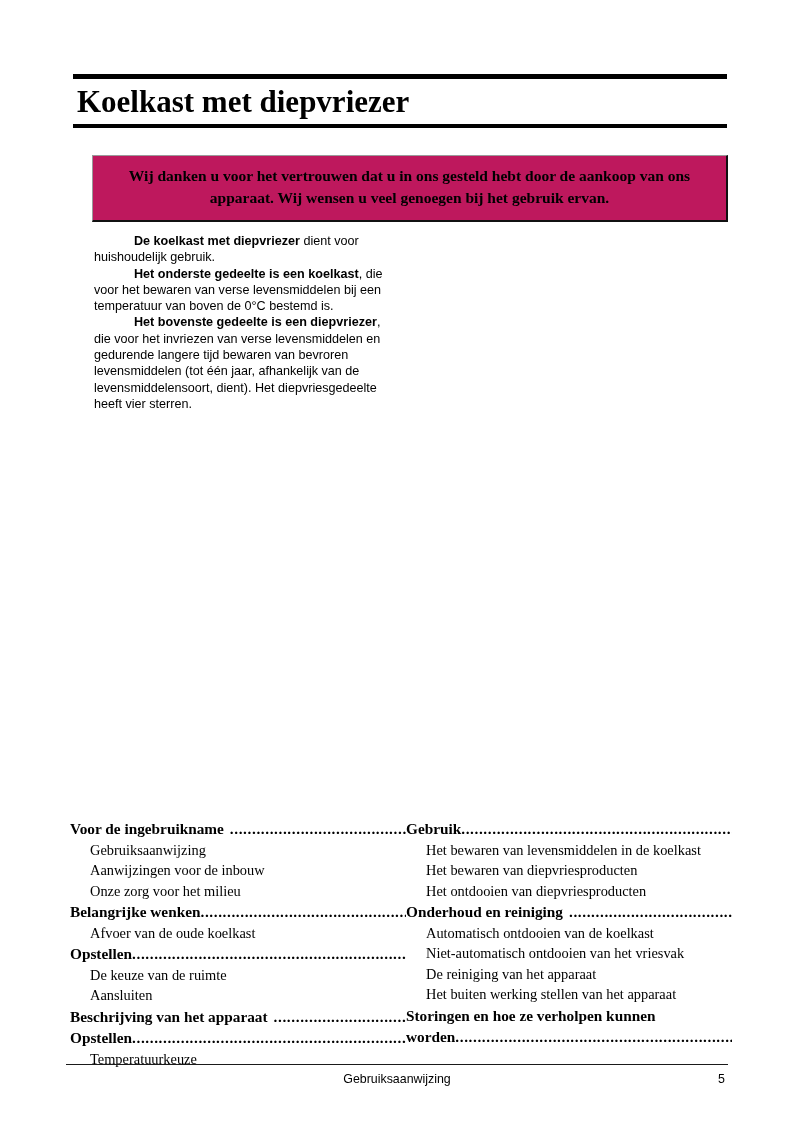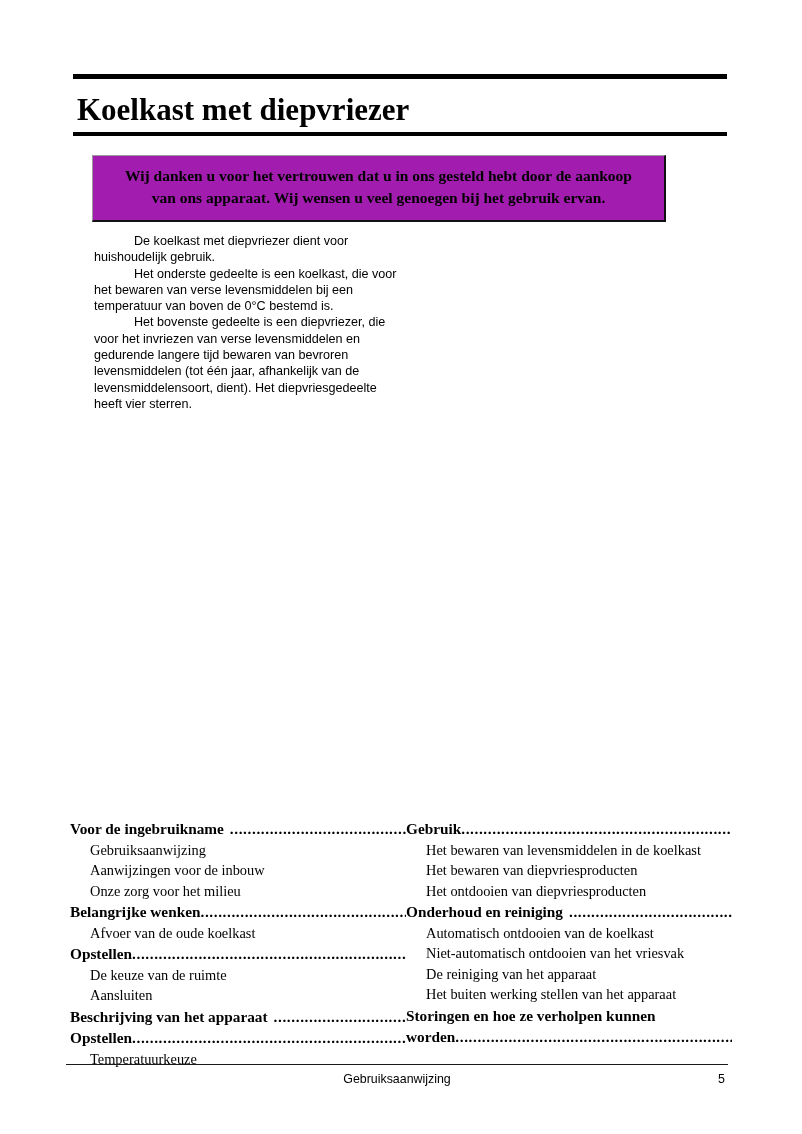--- a/index.html
+++ b/index.html
@@ -36,36 +36,35 @@
     width: 100%;
   }
   .title-text {
     font-family: "Liberation Serif", "DejaVu Serif", serif;
     font-weight: bold;
     font-size: 31px;
     line-height: 40px;
     letter-spacing: 0px;
     padding: 3px 0 2px 4px;
     white-space: nowrap;
-    margin-top: 8px;
   }
   .rule-thin-bottom {
     height: 4px;
     background: #000000;
     width: 100%;
   }
 
   
   .notice-box {
     position: absolute;
     left: 92px;
     top: 155px;
-    width: 574px;
+    width: 636px;
     box-sizing: border-box;
-    background: #a21caf;
+    background: #be185d;
     border-top: 1px solid #9a9a9a;
     border-left: 1px solid #9a9a9a;
     border-right: 2px solid #111111;
     border-bottom: 2px solid #111111;
     padding: 9px 26px 11px 26px;
     text-align: center;
   }
   .notice-text {
     font-family: "Liberation Serif", "DejaVu Serif", serif;
     font-weight: bold;
@@ -80,21 +79,21 @@
     top: 233px;
     width: 305px;
     font-family: "Liberation Sans", "DejaVu Sans", sans-serif;
     font-size: 12.6px;
     line-height: 16.3px;
     text-align: left;
   }
   .intro p {
     margin: 0;
   }
-  .intro b { font-weight: normal; padding-left: 40px; }
+  .intro b { font-weight: bold; padding-left: 40px; }
 
   
   .toc {
     position: absolute;
     left: 70px;
     top: 818px;
     width: 662px;
     display: flex;
     align-items: flex-start;
   }

